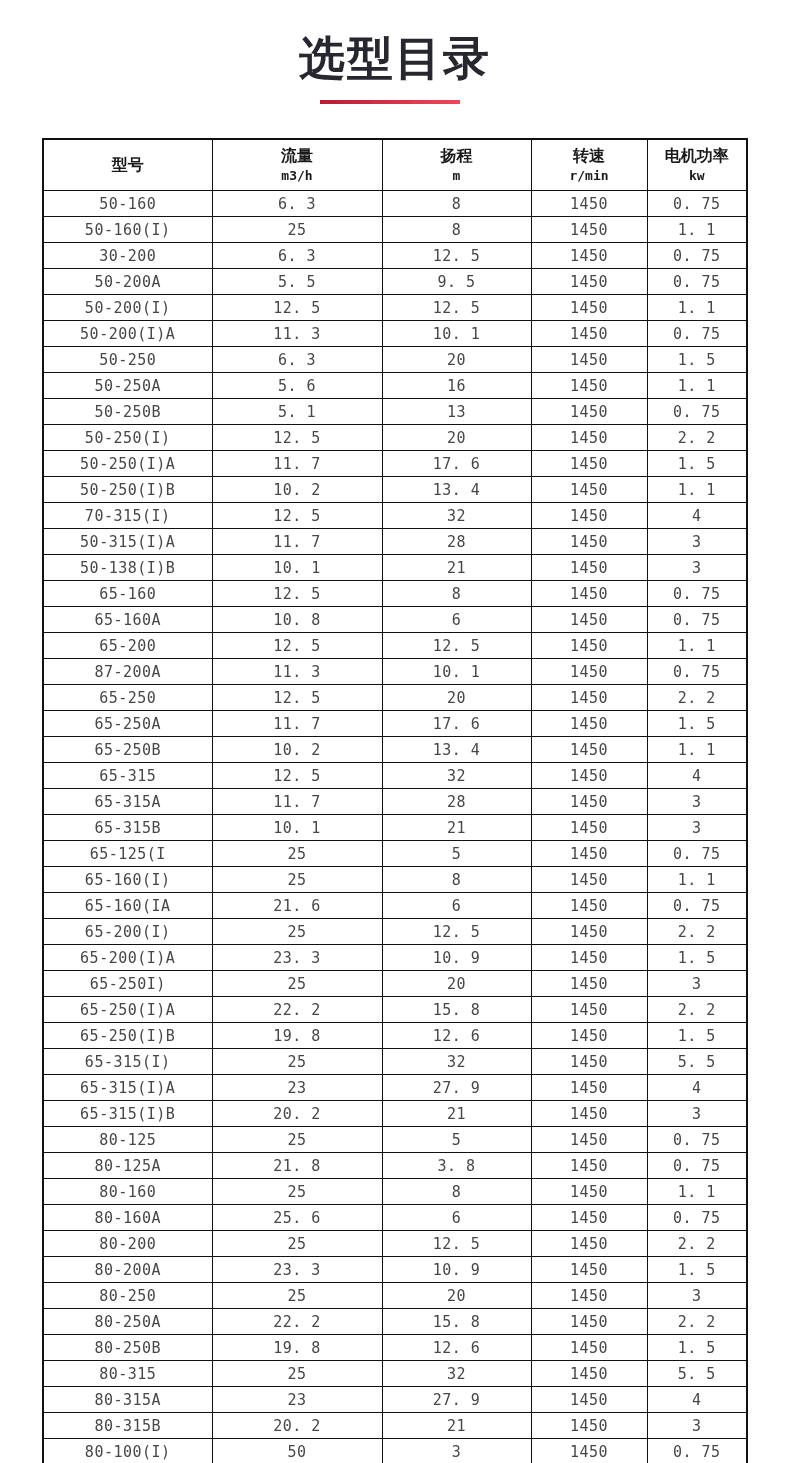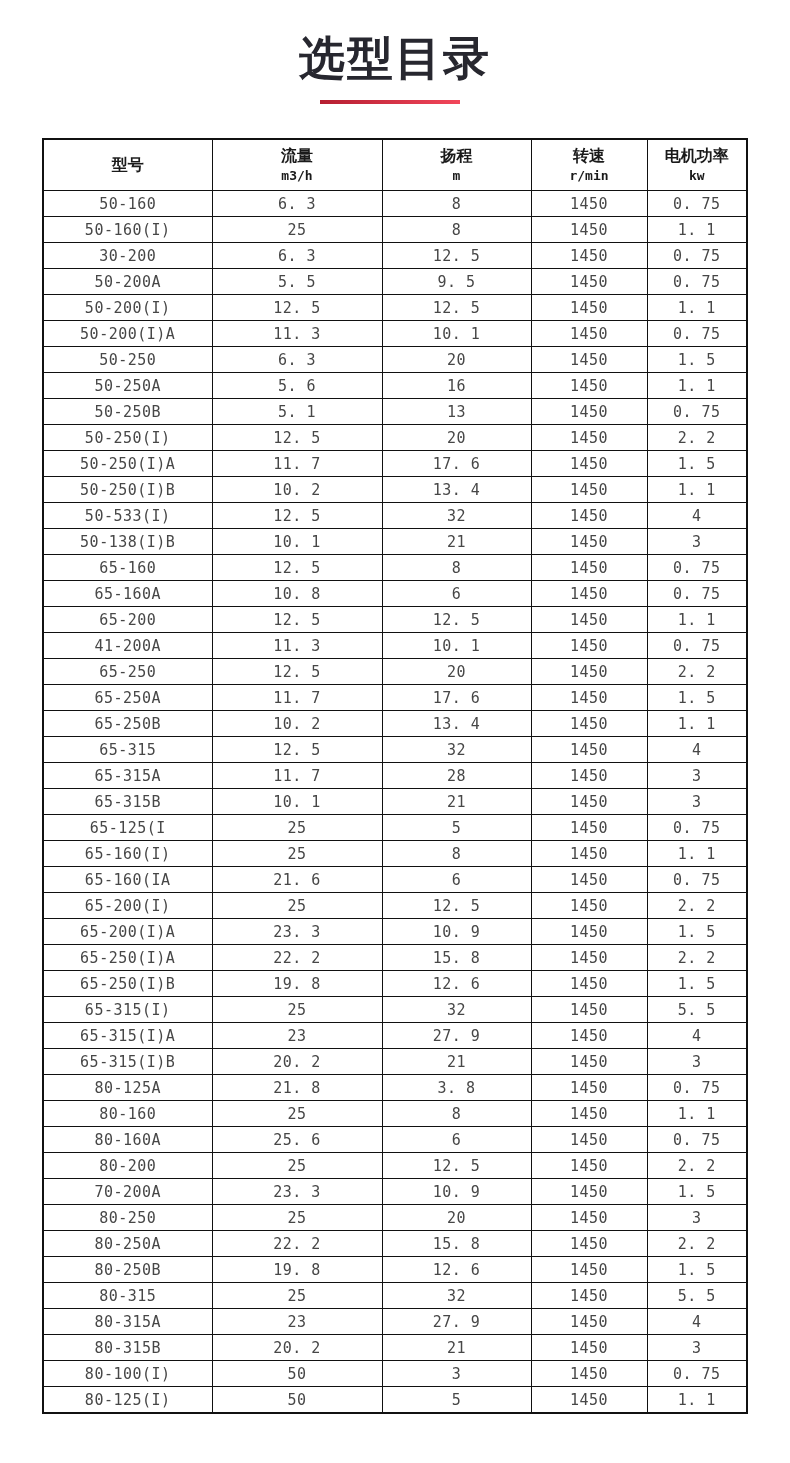--- a/index.html
+++ b/index.html
@@ -195,25 +195,32 @@
           <td>1. 5</td>
         </tr>
         <tr>
           <td>50-250(I)B</td>
           <td>10. 2</td>
           <td>13. 4</td>
           <td>1450</td>
           <td>1. 1</td>
         </tr>
         <tr>
-          <td>50-533(I)</td>
+          <td>70-315(I)</td>
           <td>12. 5</td>
           <td>32</td>
           <td>1450</td>
           <td>4</td>
+        </tr>
+        <tr>
+          <td>50-315(I)A</td>
+          <td>11. 7</td>
+          <td>28</td>
+          <td>1450</td>
+          <td>3</td>
         </tr>
         <tr>
           <td>50-138(I)B</td>
           <td>10. 1</td>
           <td>21</td>
           <td>1450</td>
           <td>3</td>
         </tr>
         <tr>
           <td>65-160</td>
@@ -230,21 +237,21 @@
           <td>0. 75</td>
         </tr>
         <tr>
           <td>65-200</td>
           <td>12. 5</td>
           <td>12. 5</td>
           <td>1450</td>
           <td>1. 1</td>
         </tr>
         <tr>
-          <td>41-200A</td>
+          <td>87-200A</td>
           <td>11. 3</td>
           <td>10. 1</td>
           <td>1450</td>
           <td>0. 75</td>
         </tr>
         <tr>
           <td>65-250</td>
           <td>12. 5</td>
           <td>20</td>
           <td>1450</td>
@@ -314,20 +321,27 @@
           <td>2. 2</td>
         </tr>
         <tr>
           <td>65-200(I)A</td>
           <td>23. 3</td>
           <td>10. 9</td>
           <td>1450</td>
           <td>1. 5</td>
         </tr>
         <tr>
+          <td>65-250I)</td>
+          <td>25</td>
+          <td>20</td>
+          <td>1450</td>
+          <td>3</td>
+        </tr>
+        <tr>
           <td>65-250(I)A</td>
           <td>22. 2</td>
           <td>15. 8</td>
           <td>1450</td>
           <td>2. 2</td>
         </tr>
         <tr>
           <td>65-250(I)B</td>
           <td>19. 8</td>
           <td>12. 6</td>
@@ -349,20 +363,27 @@
           <td>4</td>
         </tr>
         <tr>
           <td>65-315(I)B</td>
           <td>20. 2</td>
           <td>21</td>
           <td>1450</td>
           <td>3</td>
         </tr>
         <tr>
+          <td>80-125</td>
+          <td>25</td>
+          <td>5</td>
+          <td>1450</td>
+          <td>0. 75</td>
+        </tr>
+        <tr>
           <td>80-125A</td>
           <td>21. 8</td>
           <td>3. 8</td>
           <td>1450</td>
           <td>0. 75</td>
         </tr>
         <tr>
           <td>80-160</td>
           <td>25</td>
           <td>8</td>
@@ -377,21 +398,21 @@
           <td>0. 75</td>
         </tr>
         <tr>
           <td>80-200</td>
           <td>25</td>
           <td>12. 5</td>
           <td>1450</td>
           <td>2. 2</td>
         </tr>
         <tr>
-          <td>70-200A</td>
+          <td>80-200A</td>
           <td>23. 3</td>
           <td>10. 9</td>
           <td>1450</td>
           <td>1. 5</td>
         </tr>
         <tr>
           <td>80-250</td>
           <td>25</td>
           <td>20</td>
           <td>1450</td>

